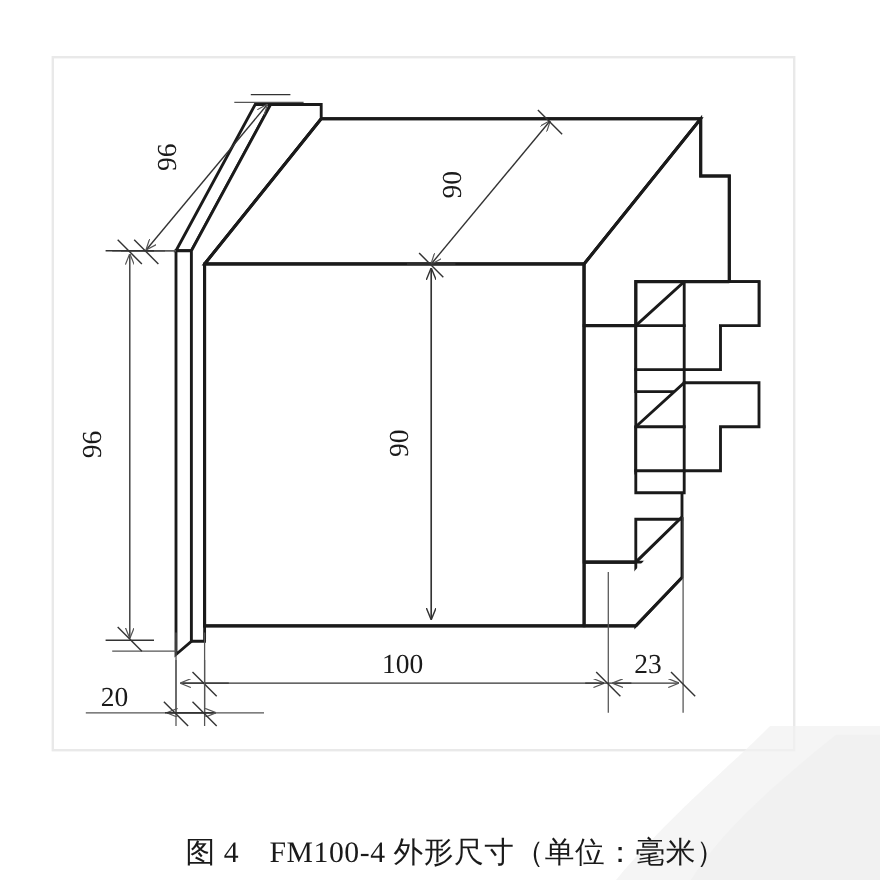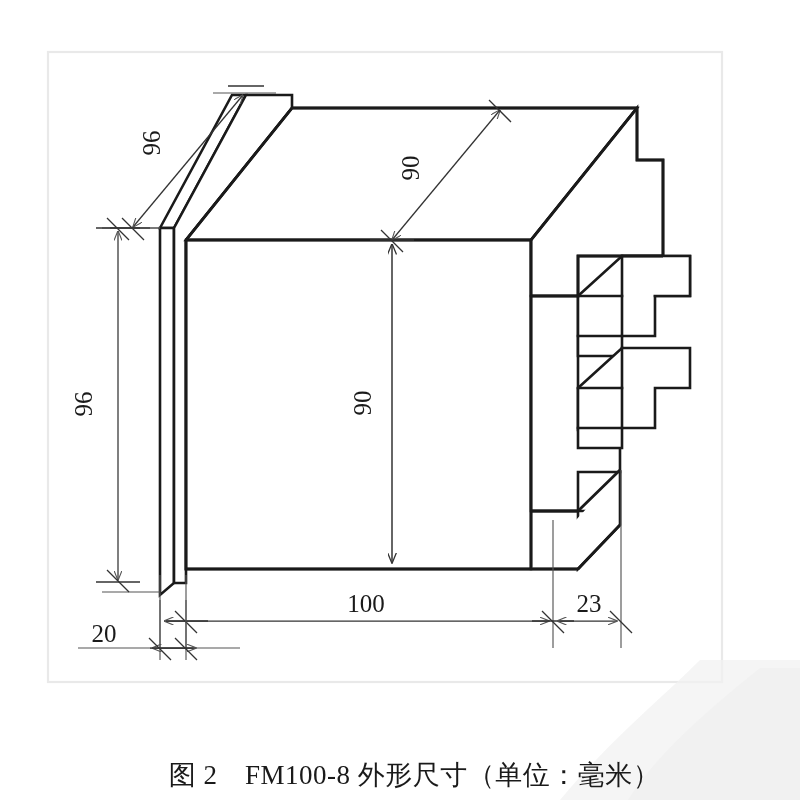--- a/index.html
+++ b/index.html
@@ -187,16 +187,16 @@
       <text x="366" y="612" text-anchor="middle">100</text>
 
       <text x="589" y="612" text-anchor="middle">23</text>
 
       <text x="104" y="642" text-anchor="middle">20</text>
     </g>
 
   </svg>
 
   <div id="figure-caption">
-    <span class="cap-seg">图 2</span><span class="cap-seg">　</span><span class="cap-seg">FM100-8 外形尺寸（单位：毫米）</span>
+    <span class="cap-seg">图 4</span><span class="cap-seg">　</span><span class="cap-seg">FM100-4 外形尺寸（单位：毫米）</span>
   </div>
 
 </div>
 
 </body></html>

